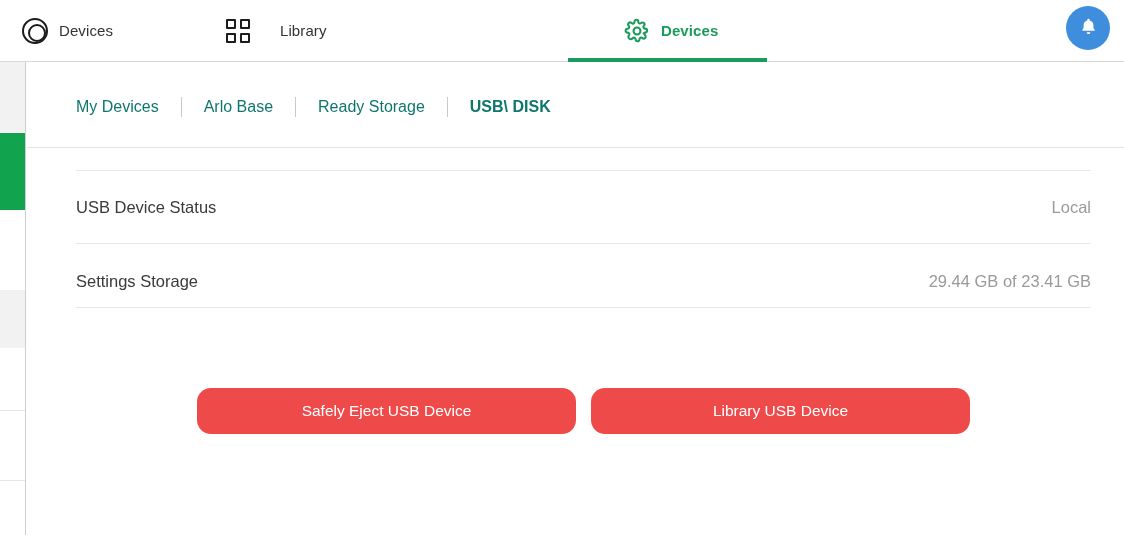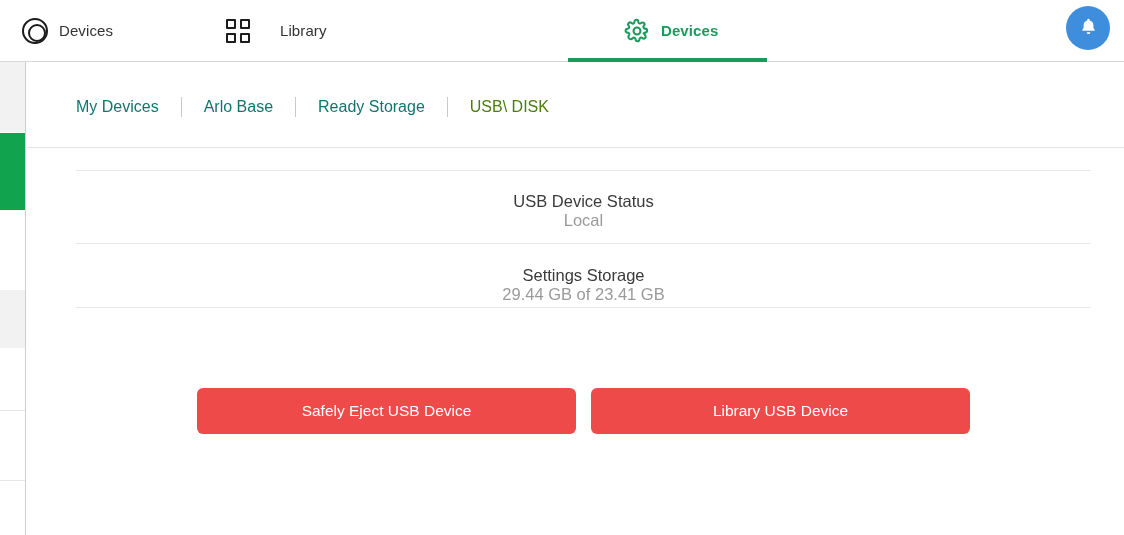--- a/index.html
+++ b/index.html
@@ -161,22 +161,22 @@
     align-items: center;
     height: 22px;
   }
   .crumb {
     font-size: 16px;
     color: #0f766e;
     cursor: pointer;
     white-space: nowrap;
   }
   .crumb.current {
-    font-weight: normal;
-    color: #4d7c0f;
+    font-weight: bold;
+    color: #0f766e;
     cursor: default;
   }
   .crumb-sep {
     width: 1px;
     height: 20px;
     background: #c9c9c9;
     margin: 0 22px;
     flex: 0 0 auto;
   }
 
@@ -198,21 +198,20 @@
   .d-row3   { top: 245px; }
 
   .info-row {
     position: absolute;
     left: 49px;
     width: 1015px;
     height: 30px;
     display: flex;
     align-items: center;
     justify-content: space-between;
-    flex-direction: column;
   }
   .row-status  { top: 130px; }
   .row-storage { top: 204px; }
   .info-label {
     font-size: 16.5px;
     color: #3a3a3a;
   }
   .info-value {
     font-size: 16.5px;
     color: #9a9a9a;
@@ -222,21 +221,21 @@
     position: absolute;
     left: 170px; top: 326px;
     display: flex;
     gap: 15px;
   }
   .btn-danger {
     height: 46px;
     background: #ef4a4a;
     color: #ffffff;
     border: none;
-    border-radius: 6px;
+    border-radius: 14px;
     font-family: "Liberation Sans", sans-serif;
     font-size: 15.5px;
     cursor: pointer;
     display: flex;
     align-items: center;
     justify-content: center;
   }
   .btn-eject  { width: 379px; }
   .btn-format { width: 379px; }
 </style>

